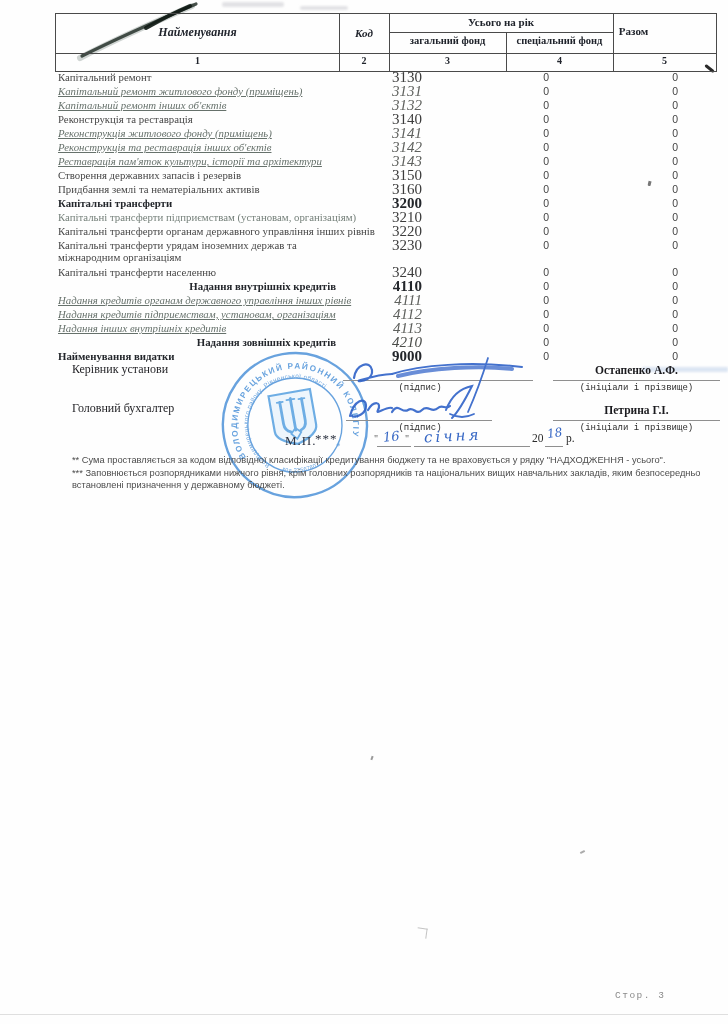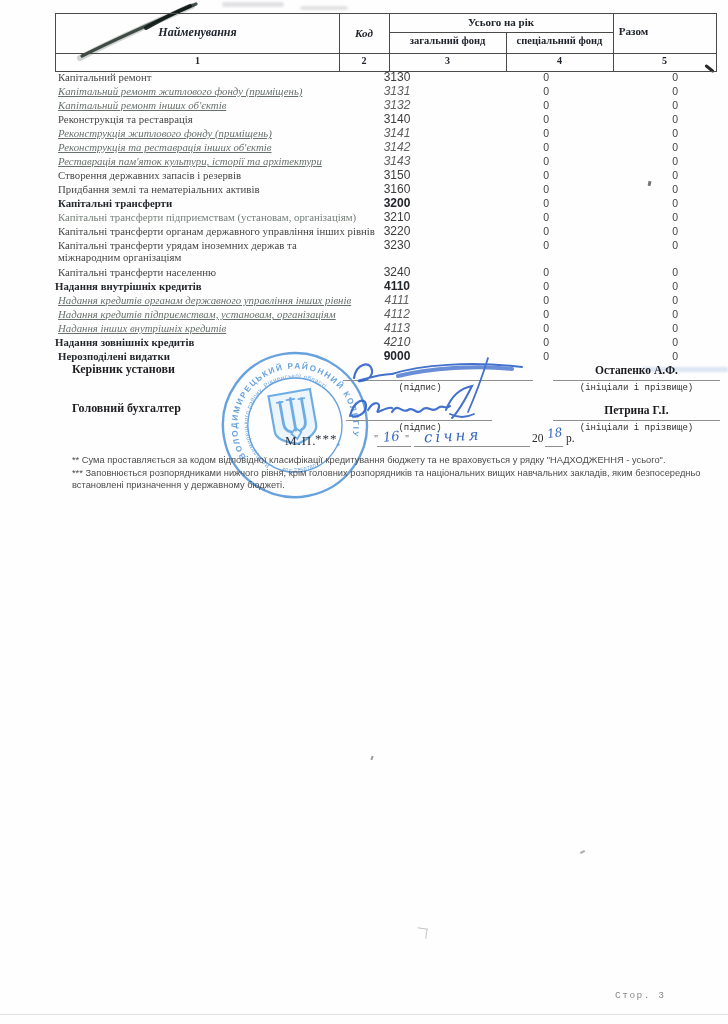--- a/index.html
+++ b/index.html
@@ -24,33 +24,33 @@
   .hn{position:absolute;top:1px;text-align:center;font-weight:bold;font-size:10px;color:#20242c;}
   .n1{left:0;width:283px}.n2{left:283px;width:50px}.n3{left:333px;width:117px}
   .n4{left:450px;width:107px}.n5{left:557px;width:103px}
 
   
   .tbody{left:55px;top:71px;width:660px;}
   .trow{display:grid;grid-template-columns:281px 50px 117px 107px 105px;height:14px;gap:36px;}
   .trow.wrap{height:27px;}
   .cn{padding-left:3px;font-size:10.8px;line-height:13.5px;color:#474747;white-space:nowrap;}
   .trow.wrap .cn{white-space:normal;line-height:11.5px;padding-top:1px;}
-  .cc{text-align:center;font-family:Liberation Sans, sans-serif;font-size:12px;color:#3c3c3c;line-height:13.5px;}
+  .cc{text-align:right;font-family:Liberation Serif, serif;font-size:15px;color:#3c3c3c;line-height:13.5px;}
   .cv{text-align:right;font-family:"Liberation Sans",sans-serif;font-size:10.5px;color:#444;line-height:13.5px;}
   .cv.g{padding-right:26px}.cv.s{padding-right:40px}.cv.t{padding-right:36px}
   .r-it .cn{font-style:italic;color:#66716b;text-decoration:underline;}
   .r-it .cc{font-style:italic;color:#5f615e;}
   .r-b .cn,.r-b .cc{font-weight:bold;color:#23262b;}
-  .r-bc .cn{font-weight:bold;color:#23262b;text-align:left;padding-left:0;}
+  .r-bc .cn{font-weight:bold;color:#23262b;text-align:right;padding-left:0;}
   .r-bc .cc{font-weight:bold;color:#23262b;}
   .r-bc.codeit .cc{font-weight:normal;font-style:italic;color:#4a4c49;}
   .r-muted .cn{color:#75807a;}
 
   
-  .sig-label{font-weight:bold;font-size:12px;color:#1e1e22;}
+  .sig-label{font-weight:normal;font-size:12px;color:#1e1e22;}
   .sig-line{height:1px;background:#8f8f8f;}
   .cap{font-family:"Liberation Mono",monospace;font-size:9px;color:#2e2e2e;text-align:center;letter-spacing:0;}
   .sig-name{font-weight:bold;font-size:11.5px;color:#1b1b1f;text-align:center;}
   .hand{color:#3566c4;font-style:italic;font-family:"DejaVu Serif",serif;}
   .mp{font-size:13px;color:#2c3240;letter-spacing:1px;}
 
   
   .stamp{left:218px;top:348px;width:155px;height:155px;transform:rotate(-10deg);opacity:.85;}
 
   
@@ -242,21 +242,21 @@
         <span class="cv t">0</span>
       </div>
     <div class="trow r-bc codeit">
         <span class="cn">Надання зовнішніх кредитів</span>
         <span class="cc">4210</span>
         <span class="cv g">0</span>
         <span class="cv s">0</span>
         <span class="cv t">0</span>
       </div>
     <div class="trow r-b">
-        <span class="cn">Нерозподілені видатки</span>
+        <span class="cn">Найменування видатки</span>
         <span class="cc">9000</span>
         <span class="cv g">0</span>
         <span class="cv s">0</span>
         <span class="cv t">0</span>
       </div>
   </div>
 
   <svg class="abs stamp" viewBox="0 0 155 155">
     <circle cx="77" cy="77" r="72" fill="none" stroke="#4e93d9" stroke-width="2.4"></circle>
     <circle cx="77" cy="77" r="47" fill="none" stroke="#4e93d9" stroke-width="1.4"></circle>

